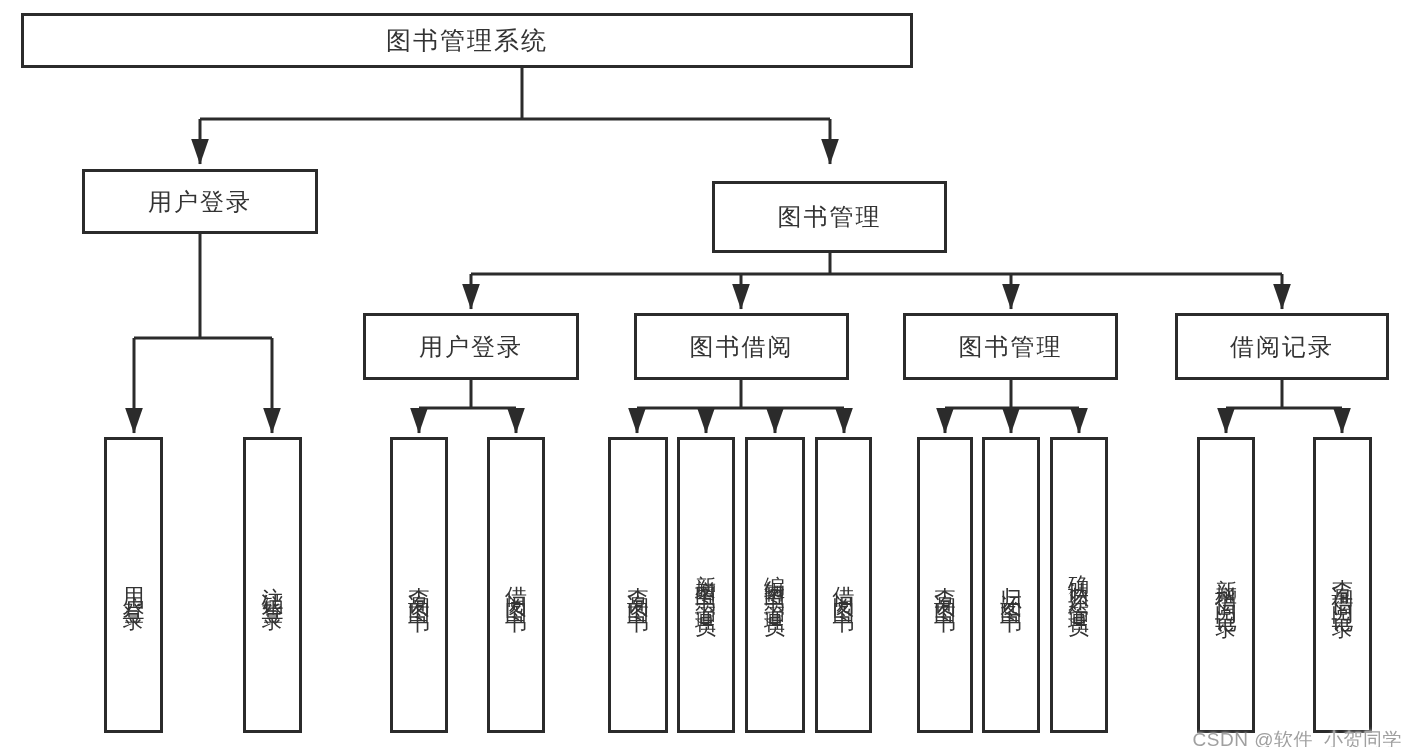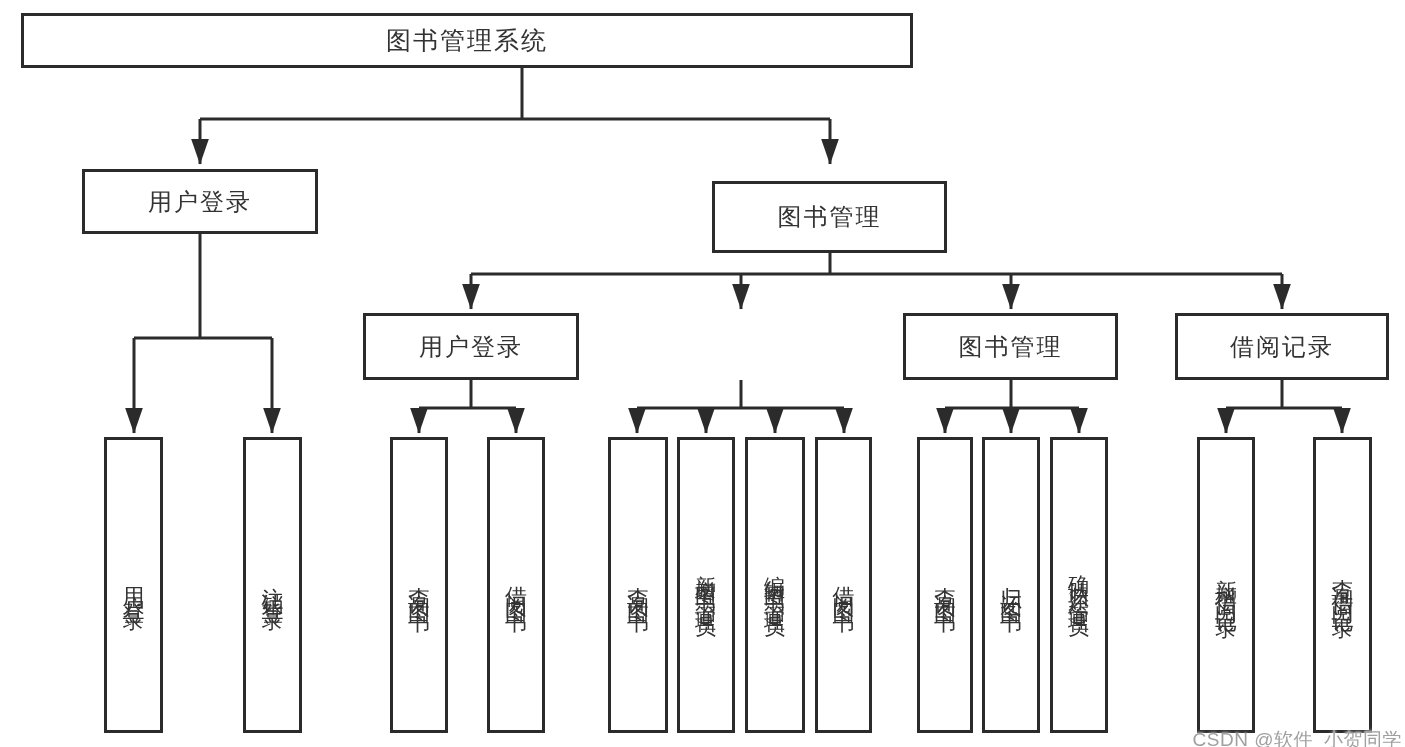--- a/index.html
+++ b/index.html
@@ -112,20 +112,23 @@
   <div class="node hbox" style="left:82px; top:169px; width:236px; height:65px;">
     <span>用户登录</span>
   </div>
   <div class="node hbox" style="left:712px; top:181px; width:235px; height:72px;">
     <span>图书管理</span>
   </div>
 
   <div class="node hbox" style="left:363px; top:313px; width:216px; height:67px;">
     <span>用户登录</span>
   </div>
+  <div class="node hbox" style="left:634px; top:313px; width:215px; height:67px;">
+    <span>图书借阅</span>
+  </div>
   <div class="node hbox" style="left:903px; top:313px; width:215px; height:67px;">
     <span>图书管理</span>
   </div>
   <div class="node hbox" style="left:1175px; top:313px; width:214px; height:67px;">
     <span>借阅记录</span>
   </div>
 
   <div class="node vbox" style="left:104px; top:437px; width:59px; height:296px;">
     <span>用户登录</span>
   </div>

